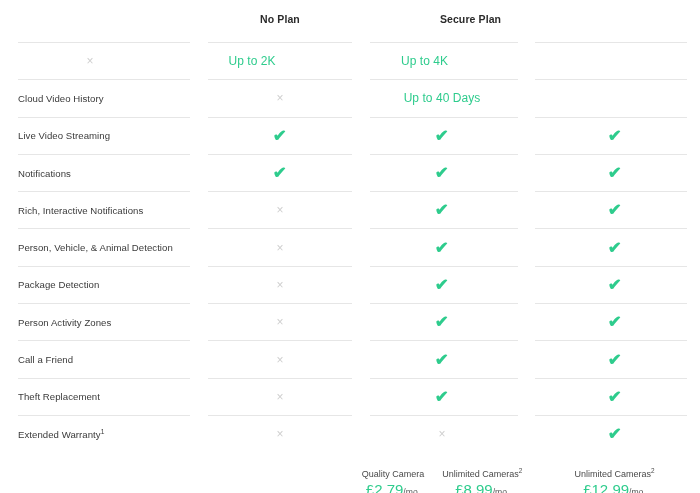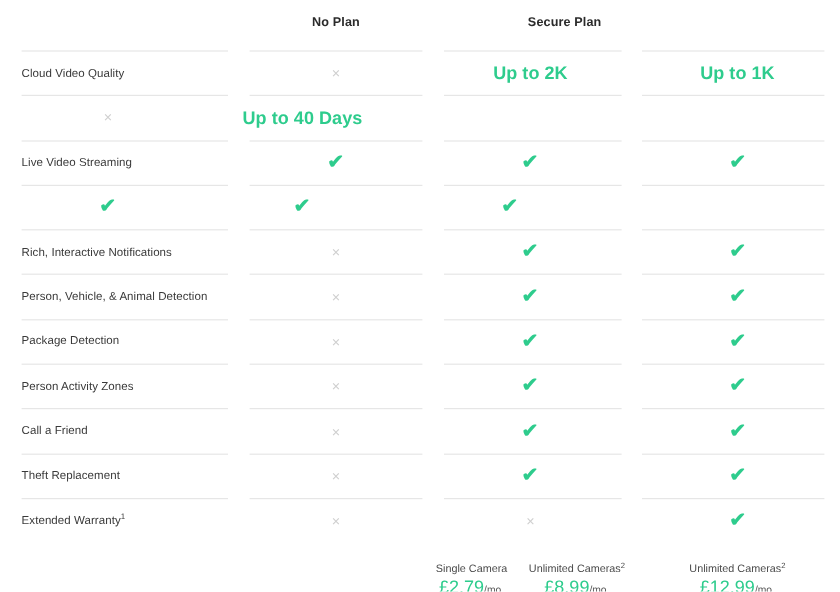--- a/index.html
+++ b/index.html
@@ -86,22 +86,22 @@
     white-space: nowrap;
   }
   .feature-label sup {
     font-size: 6.6px;
     vertical-align: super;
     line-height: 0;
   }
 
   
   .value-text {
-    font-size: 15px;
-    font-weight: bold;
+    font-size: 12px;
+    font-weight: normal;
     color: #2ecc8d;
     letter-spacing: 0.05px;
     white-space: nowrap;
   }
 
   .mark-check {
     display: inline-block;
     color: #2ecc8d;
     font-size: 16px;
     font-weight: bold;
@@ -178,43 +178,43 @@
   </div>
 
   <div id="table-body">
       <div class="dividers">
         <div class="seg seg-a"></div>
         <div class="seg seg-b"></div>
         <div class="seg seg-c"></div>
         <div class="seg seg-d"></div>
       </div>
       <div class="row">
-        <div class="col col-feature">
-          <span class="feature-label">Cloud Video Quality</span>
-        </div>
         <div class="col col-gap"></div>
         <div class="col col-plan">
           <span class="mark-cross">×</span>
         </div>
         <div class="col col-gap"></div>
         <div class="col col-plan">
           <span class="value-text">Up to 2K</span>
         </div>
         <div class="col col-gap"></div>
         <div class="col col-plan-wide">
-          <span class="value-text">Up to 1K</span>
-        </div>
-      </div>
-      <div class="dividers">
-        <div class="seg seg-a"></div>
-        <div class="seg seg-b"></div>
-        <div class="seg seg-c"></div>
-        <div class="seg seg-d"></div>
-      </div>
-      <div class="row">
+          <span class="value-text">Up to 4K</span>
+        </div>
+      </div>
+      <div class="dividers">
+        <div class="seg seg-a"></div>
+        <div class="seg seg-b"></div>
+        <div class="seg seg-c"></div>
+        <div class="seg seg-d"></div>
+      </div>
+      <div class="row">
+        <div class="col col-feature">
+          <span class="feature-label">Cloud Video History</span>
+        </div>
         <div class="col col-gap"></div>
         <div class="col col-plan">
           <span class="mark-cross">×</span>
         </div>
         <div class="col col-gap"></div>
         <div class="col col-plan">
           <span class="value-text">Up to 40 Days</span>
         </div>
         <div class="col col-gap"></div>
       </div>
@@ -241,20 +241,23 @@
           <span class="mark-check">✔</span>
         </div>
       </div>
       <div class="dividers">
         <div class="seg seg-a"></div>
         <div class="seg seg-b"></div>
         <div class="seg seg-c"></div>
         <div class="seg seg-d"></div>
       </div>
       <div class="row">
+        <div class="col col-feature">
+          <span class="feature-label">Notifications</span>
+        </div>
         <div class="col col-gap"></div>
         <div class="col col-plan">
           <span class="mark-check">✔</span>
         </div>
         <div class="col col-gap"></div>
         <div class="col col-plan">
           <span class="mark-check">✔</span>
         </div>
         <div class="col col-gap"></div>
         <div class="col col-plan-wide">
@@ -425,21 +428,21 @@
     </div>
 
   <div class="price-row">
     <div class="col col-feature"></div>
     <div class="col col-gap"></div>
     <div class="col col-plan"></div>
     <div class="col col-gap"></div>
     <div class="col col-plan">
       <div class="price-pair" id="pricing-secure">
           <div class="price-block">
-            <div class="price-caption">Single Camera</div>
+            <div class="price-caption">Quality Camera</div>
             <div class="price-amount"><span>£2.79</span><span class="per">/mo.</span></div>
           </div>
           <div class="price-block">
             <div class="price-caption">Unlimited Cameras<sup>2</sup></div>
             <div class="price-amount"><span>£8.99</span><span class="per">/mo.</span></div>
           </div>
         </div>
     </div>
     <div class="col col-gap"></div>
     <div class="col col-plan-wide">

